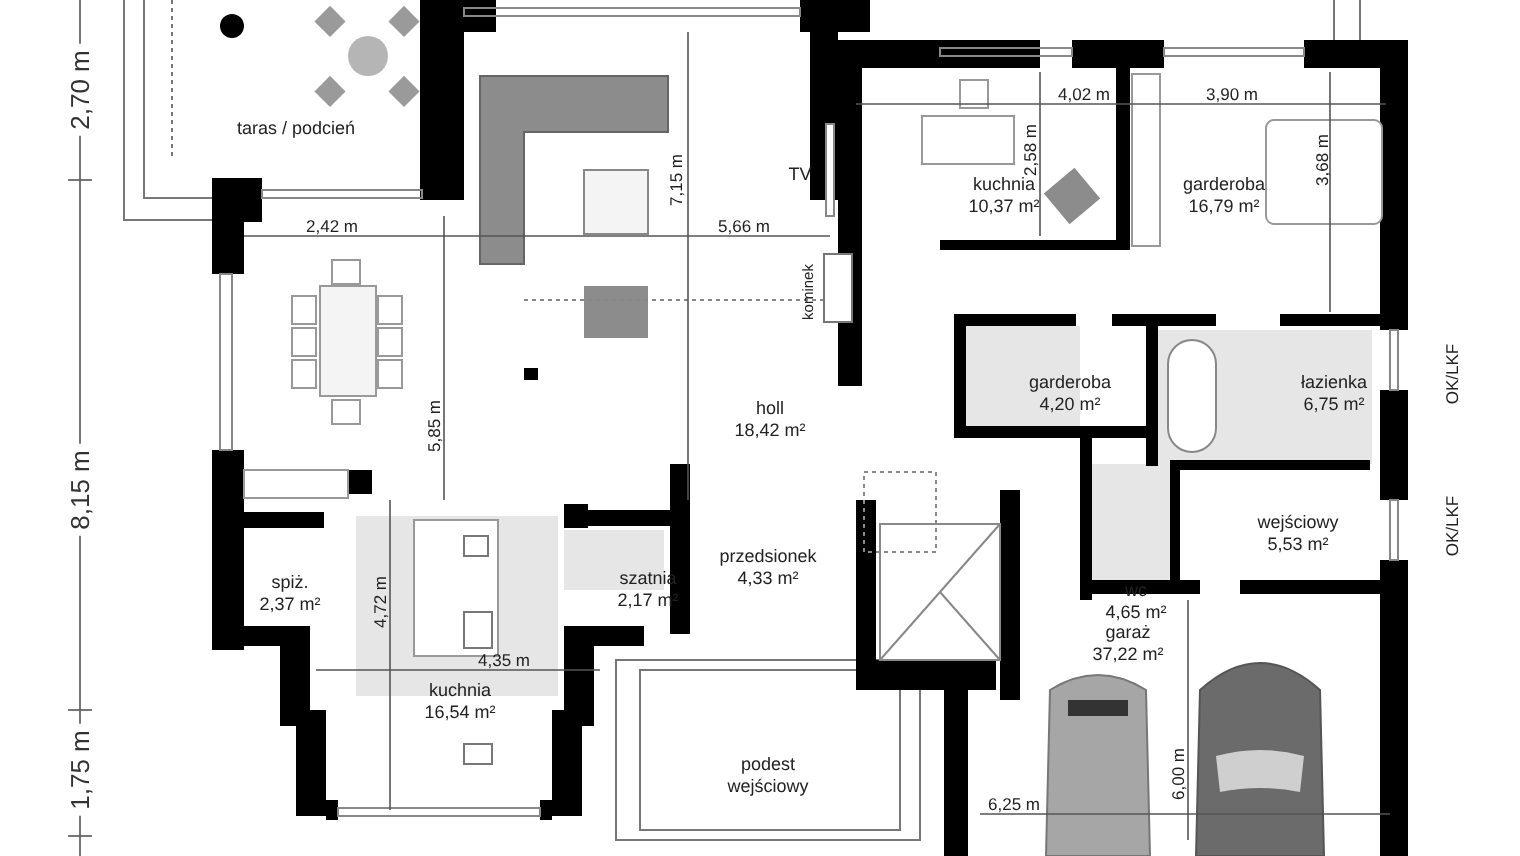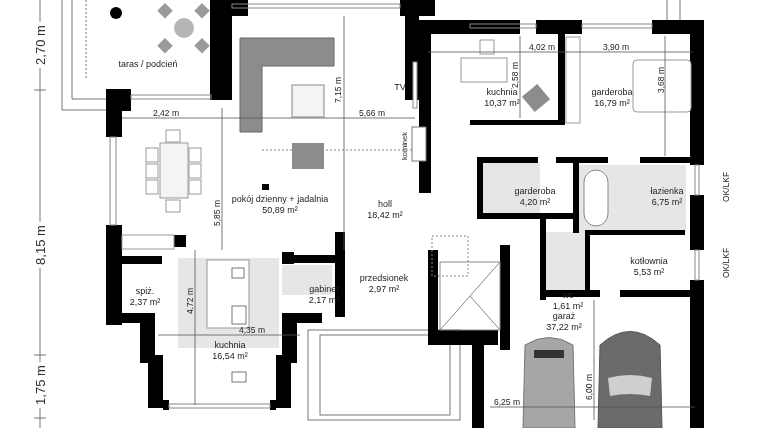--- a/index.html
+++ b/index.html
@@ -170,24 +170,20 @@
     <line x1="158" y1="335" x2="300" y2="335"></line>
     <line x1="195" y1="250" x2="195" y2="405"></line>
     <line x1="490" y1="407" x2="695" y2="407"></line>
     <line x1="594" y1="300" x2="594" y2="420"></line>
   </g>
 </svg>
 
   
   <div class="lbl" style="left:148px;top:59px;"><span>taras / podcień</span></div>
 
-  <div class="lbl" style="left:280px;top:194px;">
-    <div>pokój dzienny + jadalnia</div>
-    <div class="area">50,89 m²</div>
-  </div>
   <div class="lbl" style="left:385px;top:199px;">
     <div>holl</div>
     <div class="area">18,42 m²</div>
   </div>
   <div class="lbl" style="left:502px;top:87px;">
     <div>kuchnia</div>
     <div class="area">10,37 m²</div>
   </div>
   <div class="lbl" style="left:612px;top:87px;">
     <div>garderoba</div>
@@ -196,45 +192,48 @@
   <div class="lbl" style="left:535px;top:186px;">
     <div>garderoba</div>
     <div class="area">4,20 m²</div>
   </div>
   <div class="lbl" style="left:640px;top:186px;margin-left:27px;">
     <div>łazienka</div>
     <div class="area">6,75 m²</div>
   </div>
   <div class="lbl" style="left:568px;top:248px;margin-top:42px;">
     <div>wc</div>
-    <div class="area">1,61 m²</div>
+    <div class="area">4,65 m²</div>
   </div>
   <div class="lbl" style="left:649px;top:256px;">
-    <div>kotłownia</div>
+    <div>wejściowy</div>
     <div class="area">5,53 m²</div>
   </div>
   <div class="lbl" style="left:145px;top:286px;">
     <div>spiż.</div>
     <div class="area">2,37 m²</div>
   </div>
   <div class="lbl" style="left:324px;top:284px;">
-    <div>gabinet</div>
+    <div>szatnia</div>
     <div class="area">2,17 m²</div>
   </div>
   <div class="lbl" style="left:384px;top:273px;">
     <div>przedsionek</div>
-    <div class="area">2,97 m²</div>
+    <div class="area">4,33 m²</div>
   </div>
   <div class="lbl" style="left:230px;top:340px;">
     <div>kuchnia</div>
     <div class="area">16,54 m²</div>
   </div>
   <div class="lbl" style="left:564px;top:311px;">
     <div>garaż</div>
     <div class="area">37,22 m²</div>
+  </div>
+  <div class="lbl" style="left:384px;top:377px;white-space:normal;width:60px;">
+    <div>podest wejściowy</div>
   </div>
 
   
   <div class="lbl" style="left:400px;top:82px;">TV</div>
   <div class="side" style="left:404px;top:146px;font-size:7.5px;">kominek</div>
 
   
   <div class="dim" style="left:166px;top:113px;">2,42 m</div>
   <div class="dim" style="left:372px;top:113px;">5,66 m</div>
   <div class="dim v" style="left:338px;top:90px;">7,15 m</div>

